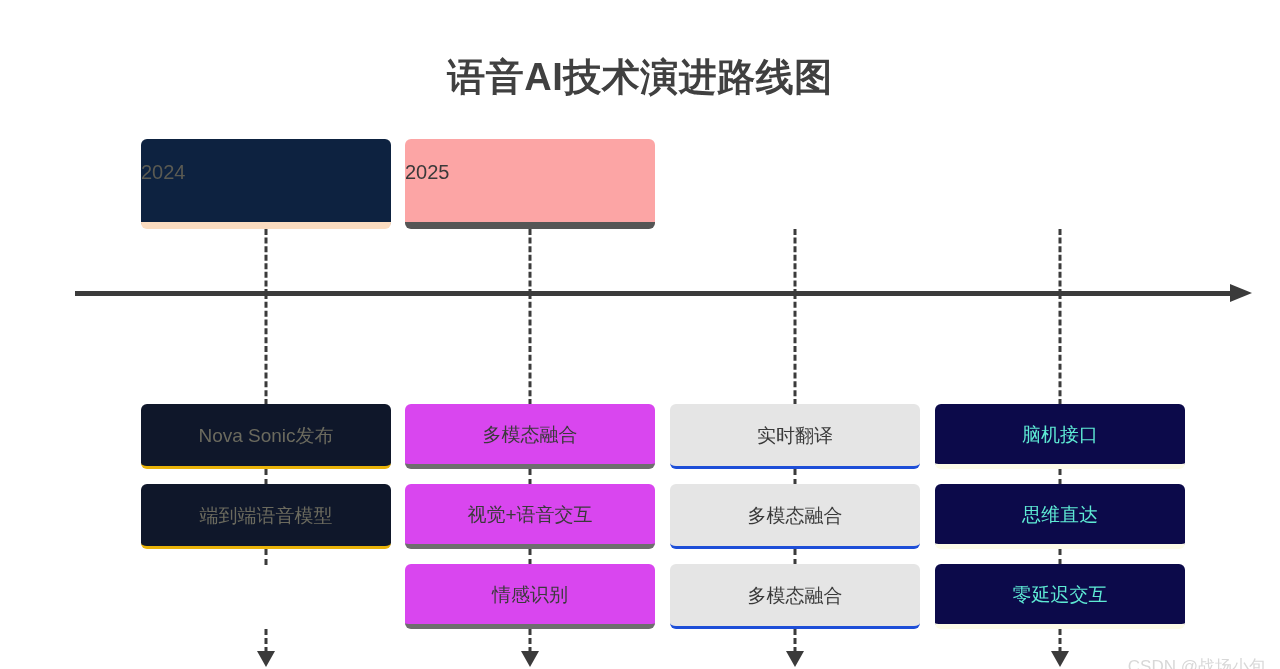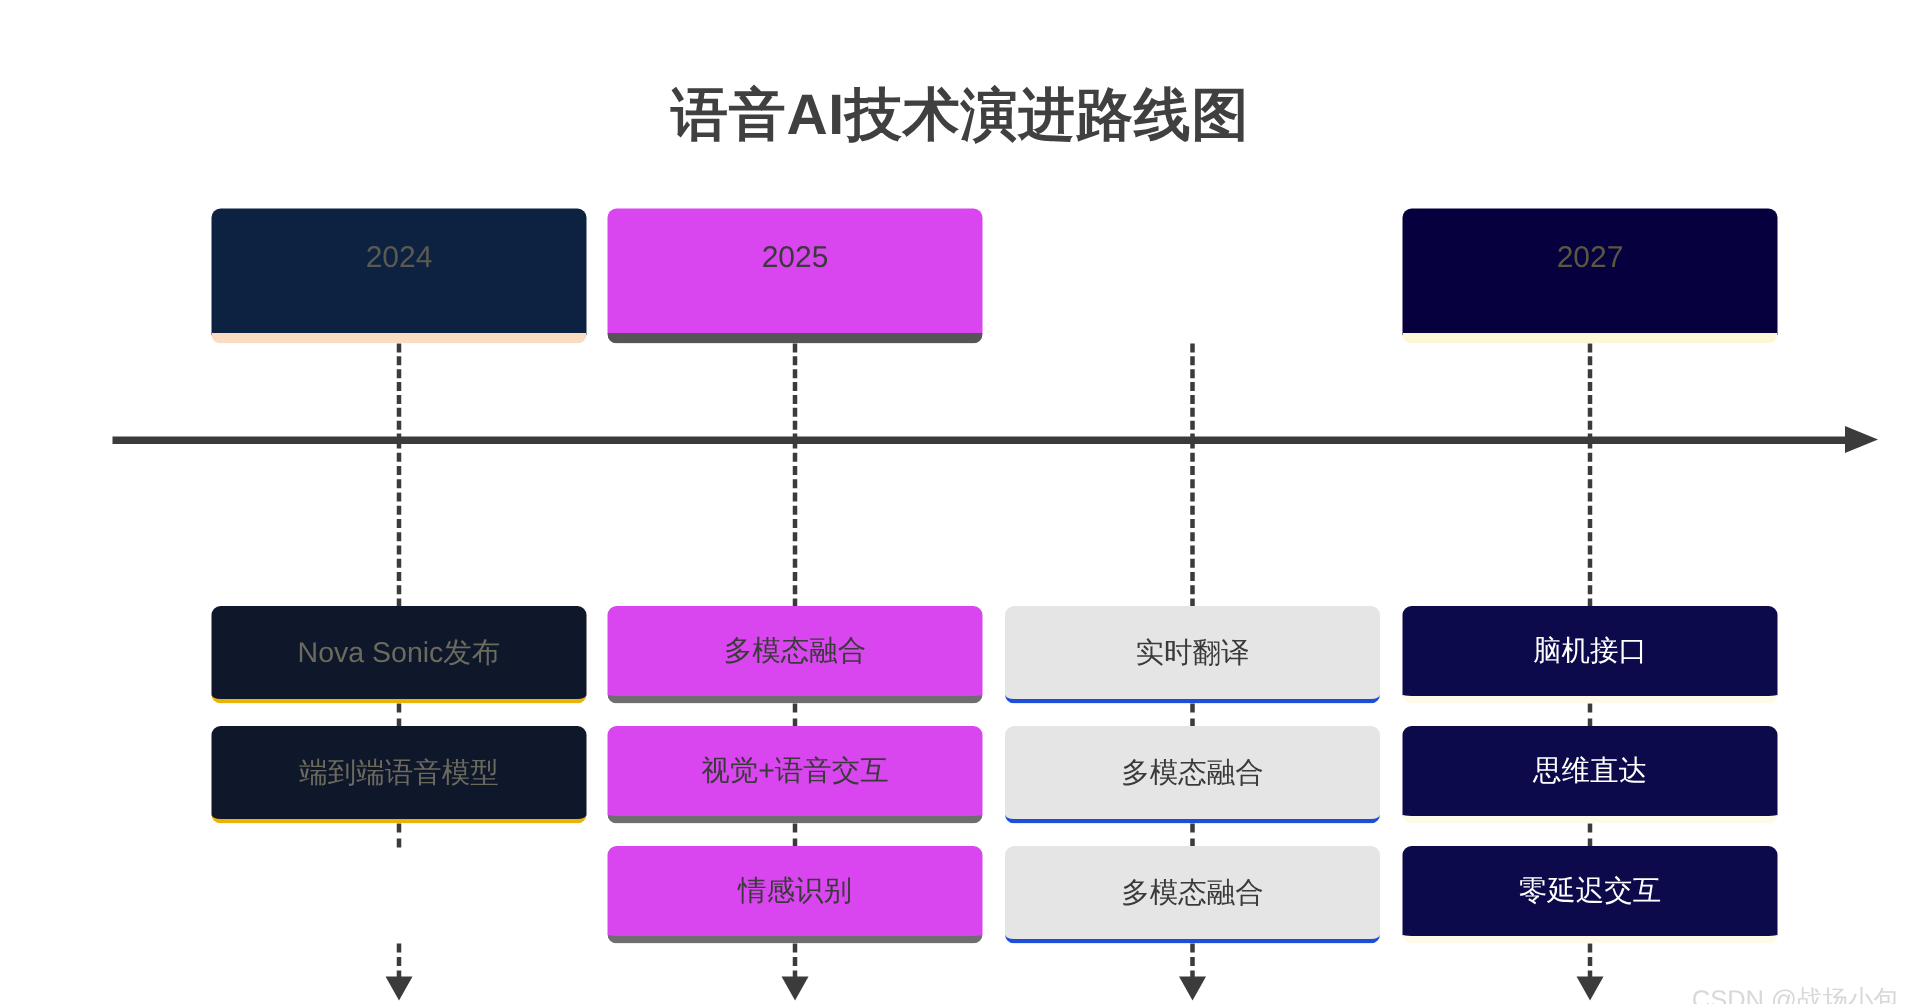--- a/index.html
+++ b/index.html
@@ -101,21 +101,20 @@
   
   .year-box {
     position: absolute;
     left: 0;
     top: 118px;
     width: 250px;
     height: 90px;
     border-radius: 6px;
     display: flex;
     align-items: flex-start;
-    justify-content: center;
     box-sizing: border-box;
     padding-top: 23px;
     z-index: 3;
   }
   .year-label {
     font-size: 20px;
     font-weight: normal;
     line-height: 1;
   }
 
@@ -148,21 +147,21 @@
   }
   .theme-navy24 .year-label { color: #5a5a52; }
   .theme-navy24 .card {
     background: #0f172a;
     border-bottom: 3px solid #eab308;
   }
   .theme-navy24 .card-label { color: #6b6a5e; }
 
   
   .theme-gray25 .year-box {
-    background: #d946ef;
+    background: #fca5a5;
     border-bottom: 7px solid #555555;
   }
   .theme-gray25 .year-label { color: #3a3a3a; }
   .theme-gray25 .card {
     background: #d946ef;
     border-bottom: 5px solid #6e6e6e;
   }
   .theme-gray25 .card-label { color: #3a3a3a; }
 
   
@@ -180,21 +179,21 @@
   
   .theme-navy27 .year-box {
     background: #06003f;
     border-bottom: 7px solid #fdf7d8;
   }
   .theme-navy27 .year-label { color: #5b5640; }
   .theme-navy27 .card {
     background: #0c0a4a;
     border-bottom: 5px solid #fdfbe8;
   }
-  .theme-navy27 .card-label { color: #ffffff; }
+  .theme-navy27 .card-label { color: #5eead4; }
 
   
   #watermark {
     position: absolute;
     right: 14px;
     bottom: 12px;
     font-size: 17px;
     color: #d8d8d8;
     white-space: nowrap;
     z-index: 5;
@@ -273,23 +272,20 @@
   </div>
 
   <div class="column theme-navy27" style="left:935px;">
     <div class="connector connector-upper"></div>
     <div class="connector connector-lower"></div>
     <div class="connector connector-gap1"></div>
     <div class="connector connector-gap2"></div>
     <div class="connector connector-tail"></div>
     <div class="tail-arrow"></div>
 
-    <div class="year-box">
-      <span class="year-label">2027</span>
-    </div>
     <div class="card card-0">
       <span class="card-label">脑机接口</span>
     </div>
     <div class="card card-1">
       <span class="card-label">思维直达</span>
     </div>
     <div class="card card-2">
       <span class="card-label">零延迟交互</span>
     </div>
   </div>

